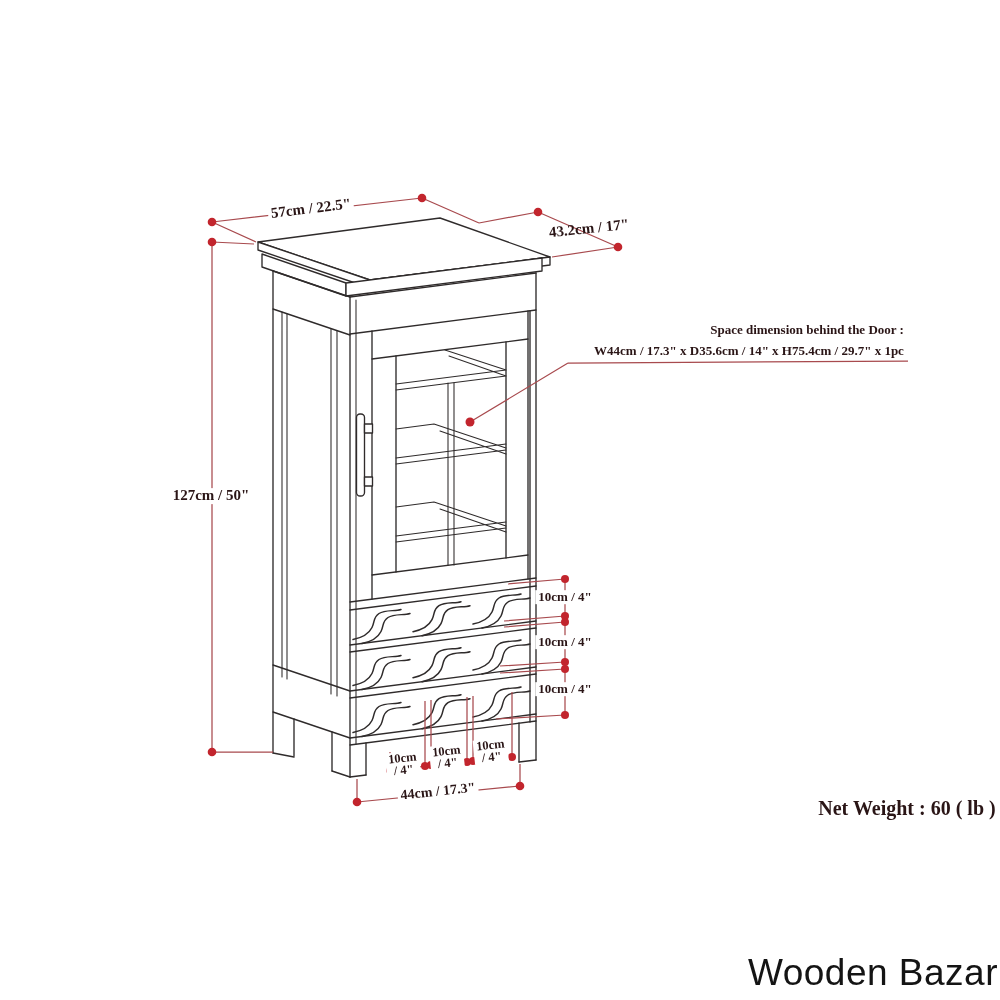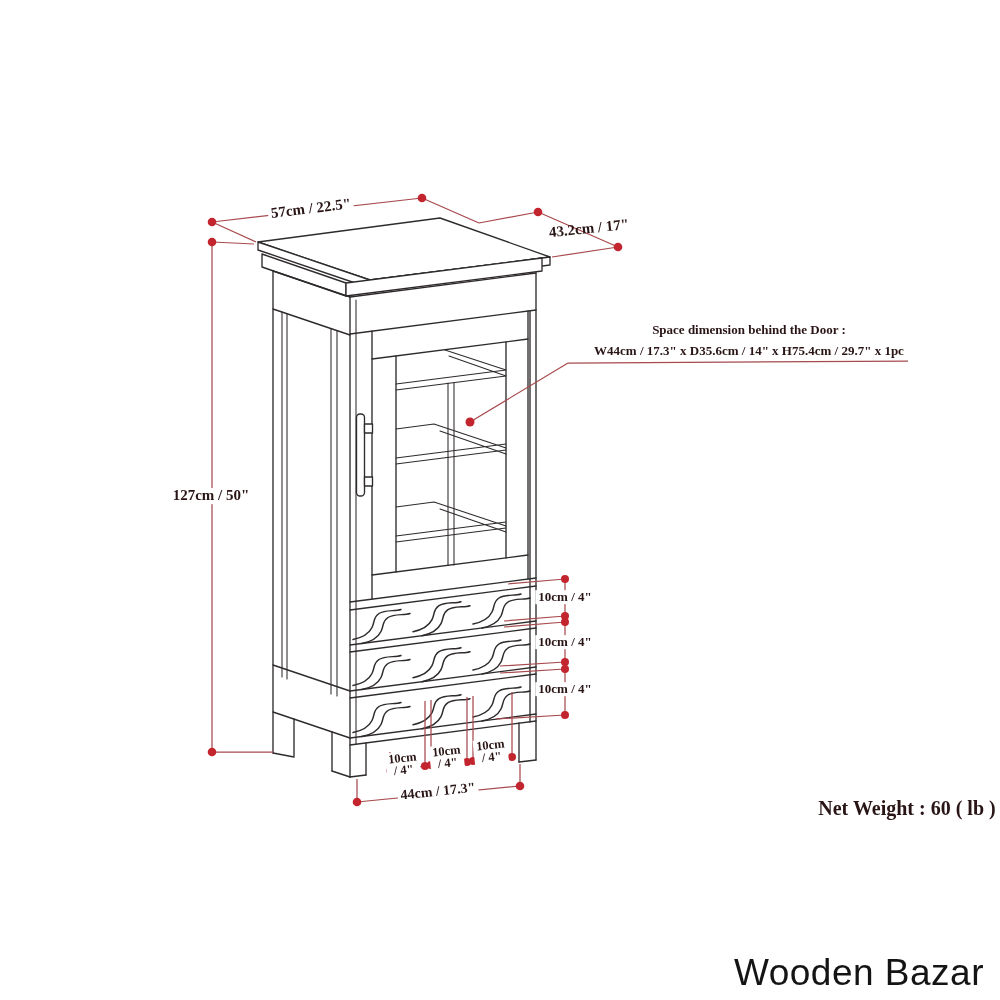--- a/index.html
+++ b/index.html
@@ -20,27 +20,27 @@
   .thin{stroke-width:1.05;}
   .wave{stroke-width:1.5;}
   .red{stroke:var(--dimension-line);stroke-width:1.25;fill:none;}
   .dot{fill:var(--dimension-dot);stroke:none;}
   .lbl{
     position:absolute;transform:translate(-50%,-50%) rotate(var(--rot,0deg));
     color:var(--dimension-text);font-weight:bold;font-size:15px;
     white-space:nowrap;line-height:1.05;z-index:3;
   }
   .bg{background:#fff;padding:0 3px;}
-  .note{font-size:13px;line-height:21px;text-align:center;font-weight:bold;}
+  .note{font-size:13px;line-height:21px;text-align:right;font-weight:bold;}
   .rowdim{font-size:13px;}
   .slot{font-size:12.5px;line-height:12px;text-align:center;}
   .w44{font-size:14px;}
   .netw{font-size:20px;}
   .brand{
-    position:absolute;right:16px;bottom:6px;z-index:3;
+    position:absolute;right:2px;bottom:6px;z-index:3;
     font-family:"Liberation Sans",sans-serif;font-size:37px;color:var(--brand-text);
     letter-spacing:0.5px;white-space:nowrap;
   }
 </style>
 </head>
 <body>
 
 <div class="canvas">
 
   <svg class="art" width="1000" height="1000" viewBox="0 0 1000 1000">

